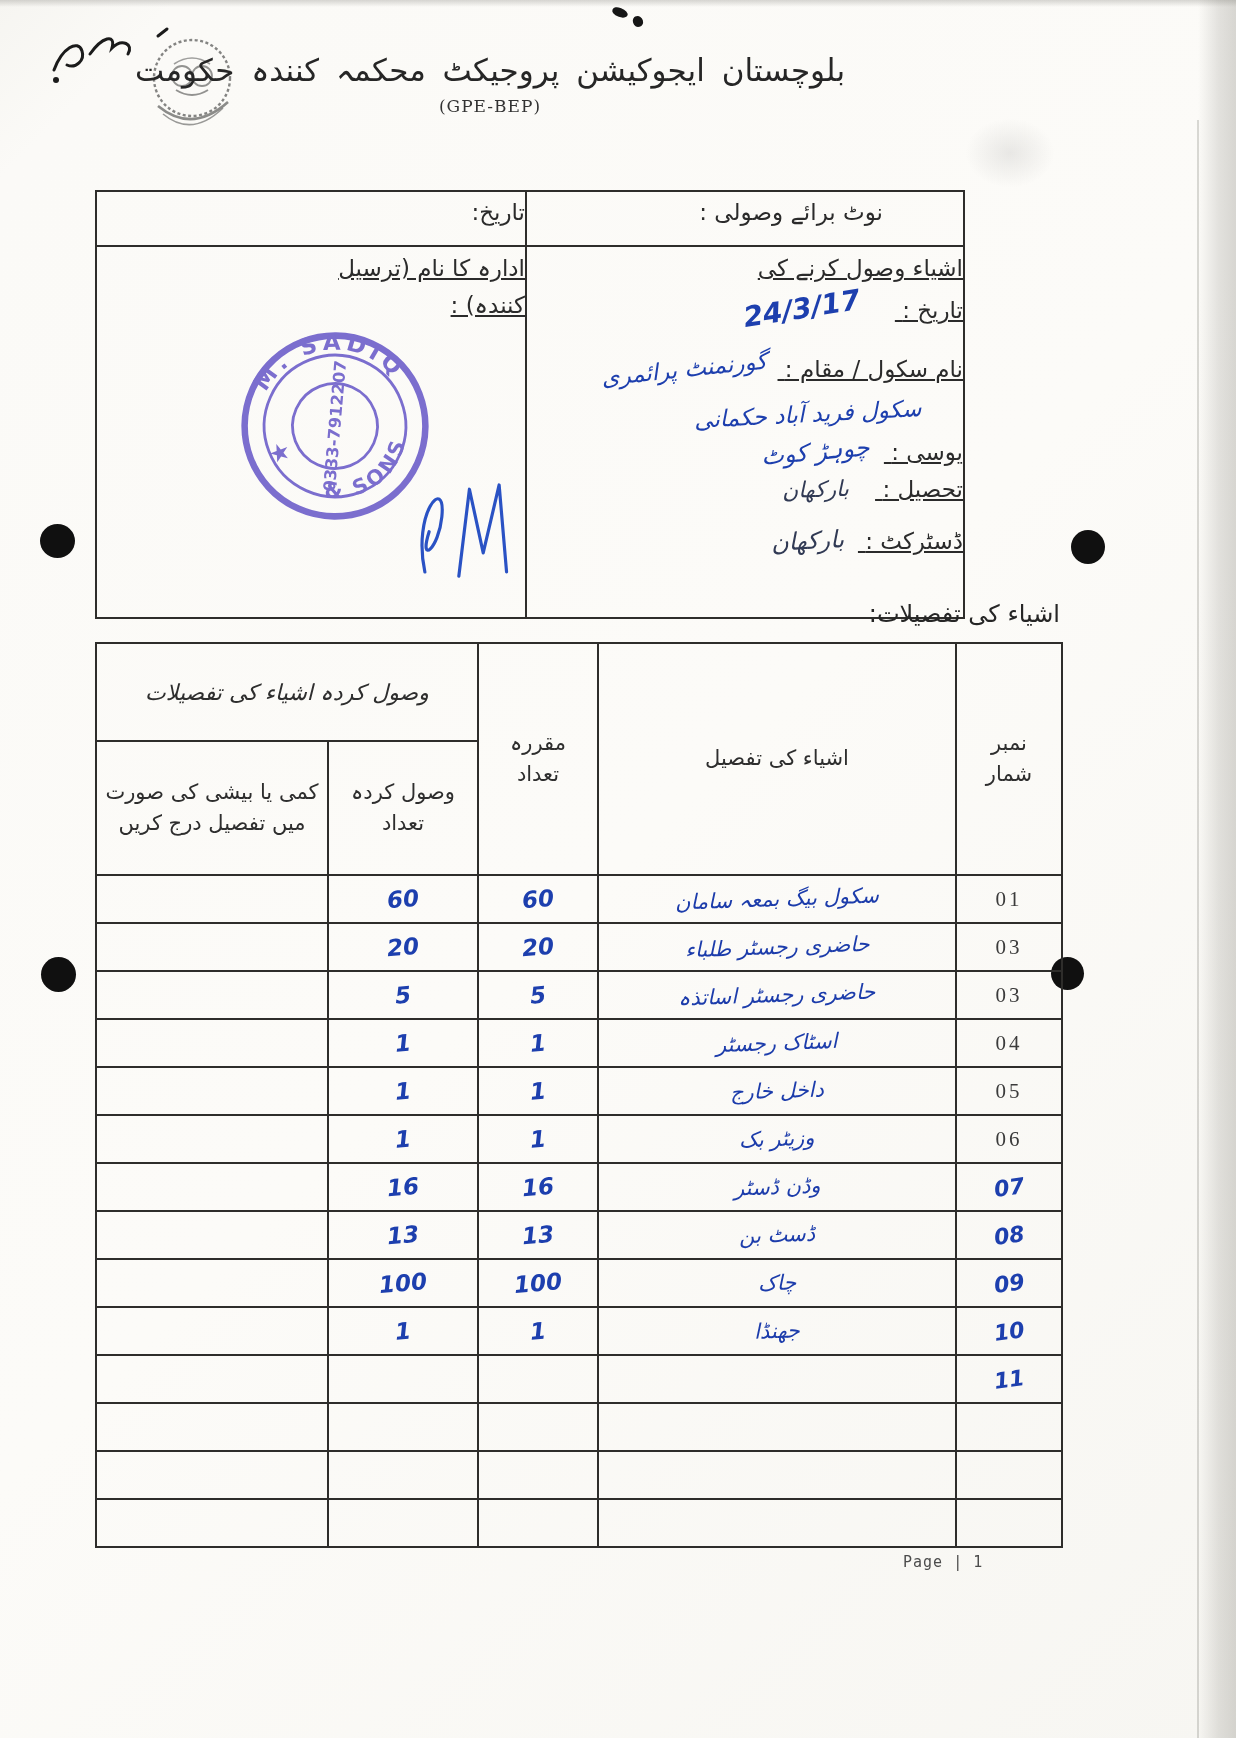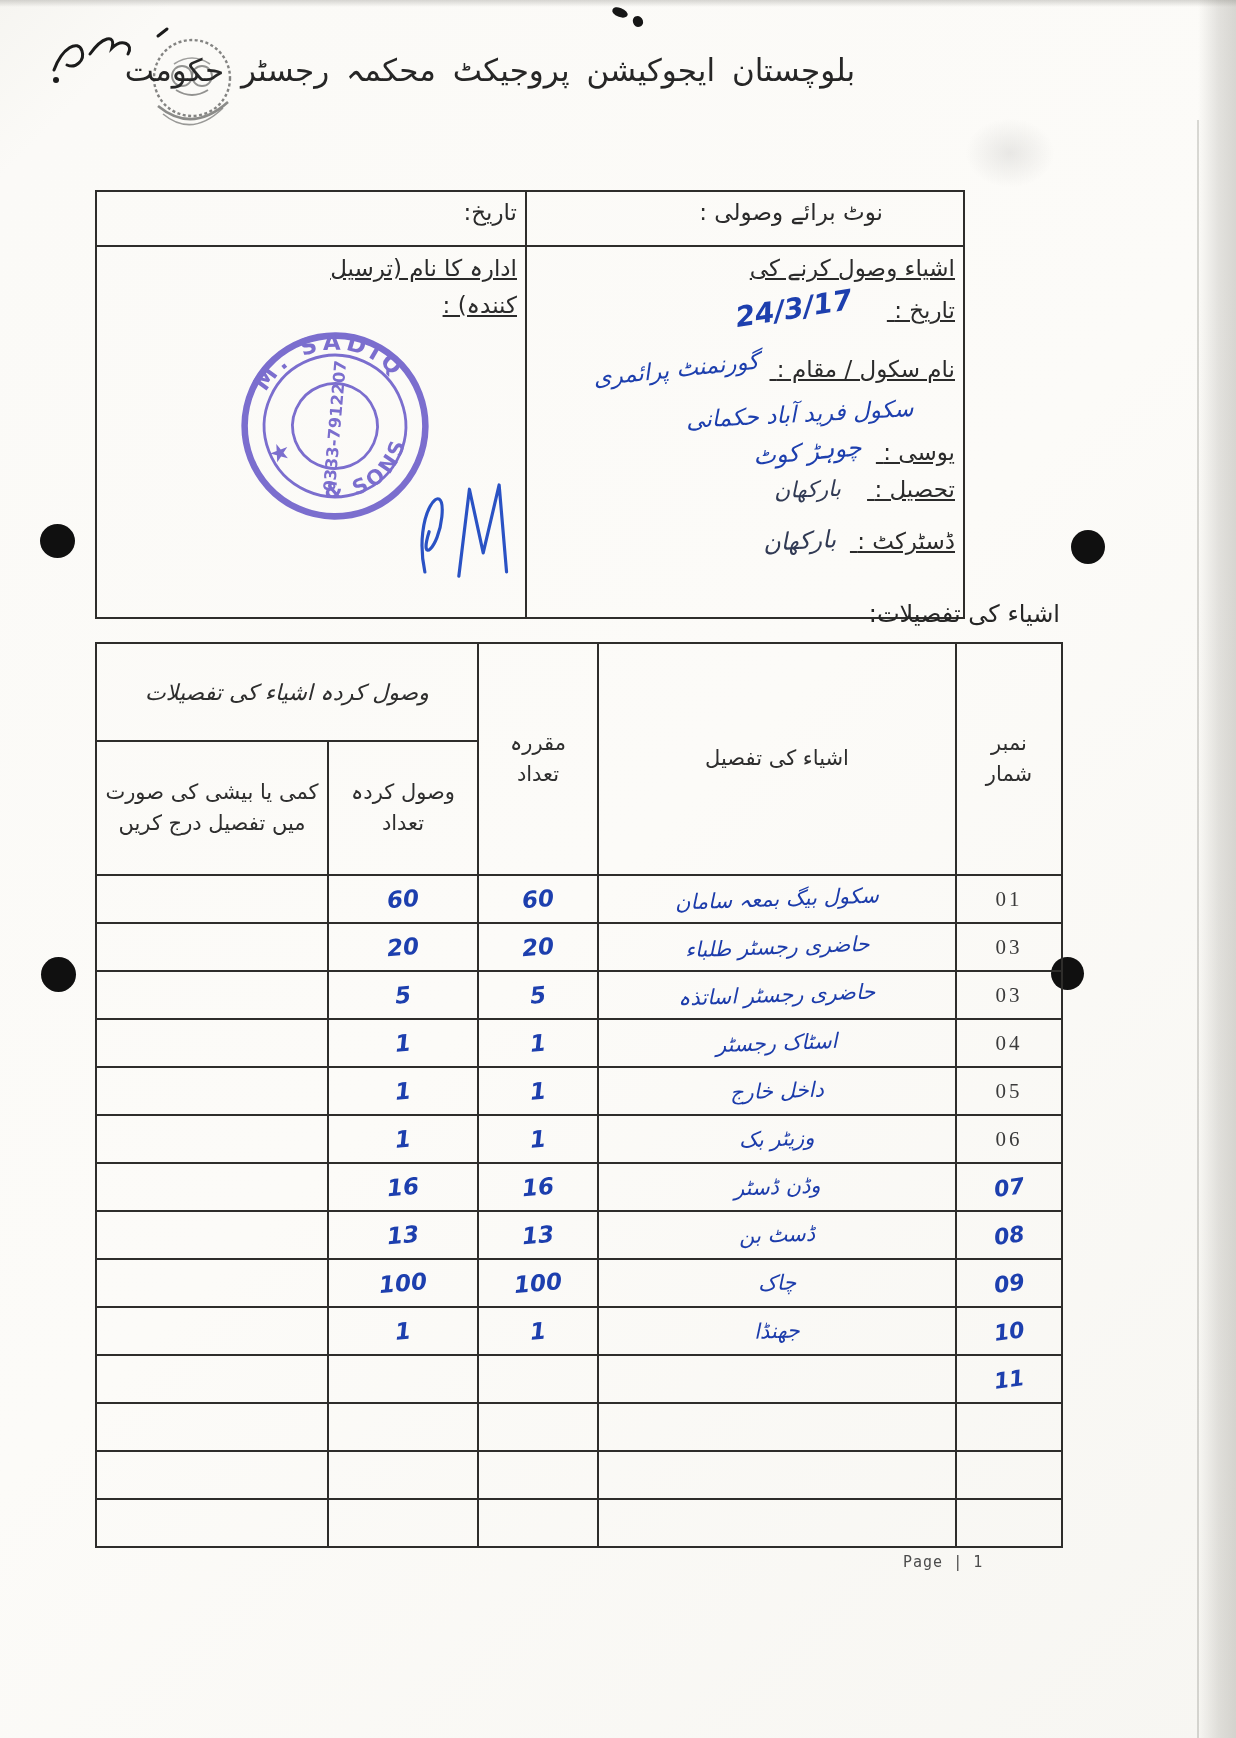--- a/index.html
+++ b/index.html
@@ -29,21 +29,21 @@
   
   .logo{position:absolute;left:146px;top:34px;width:92px;height:104px;}
   .title-wrap{position:absolute;left:30px;top:52px;width:920px;text-align:center;direction:rtl;}
   .title-l1{font-size:31px;word-spacing:7px;letter-spacing:0px;color:#262626;}
   .title-l2{font-size:31px;margin-top:6px;color:#262626;}
   .program-code{font-size:17px;margin-top:8px;font-family:"DejaVu Serif",serif;letter-spacing:1px;color:#333;direction:ltr;}
 
   
   table{border-collapse:collapse;}
   .form-top{position:absolute;left:95px;top:190px;width:868px;direction:rtl;table-layout:fixed;}
-  .form-top td{border:2px solid #2e2d2b;vertical-align:top;padding:6px 8px;font-size:23px;}
+  .form-top td{border:2px solid #2e2d2b;vertical-align:top;padding:6px 0;font-size:23px;}
   .form-top tr.r1 td{height:40px;padding-top:7px;}
   .form-top tr.r2 td{height:358px;text-decoration:underline;}
   .cell-note{padding-right:80px !important;}
   .fl{margin-bottom:6px;line-height:1.35;}
   .hand{font-family:"DejaVu Sans",sans-serif;font-style:italic;color:#1d3fae;display:inline-block;}
   .hand-dark{color:#313a54;}
   .hand-date{font-size:28px;transform:rotate(-9deg);margin:0 34px;font-weight:bold;}
   .hand-school1{font-size:23px;transform:rotate(-6deg);margin-right:10px;}
   .hand-school2{font-size:23px;transform:rotate(-3deg);margin-right:42px;margin-top:8px;}
   .hand-uc{font-size:24px;transform:rotate(-5deg);margin-right:14px;}
@@ -96,21 +96,22 @@
   <svg class="logo" viewBox="0 0 92 104">
     <circle cx="46" cy="44" r="38" fill="none" stroke="#6f6f6d" stroke-width="2.4" stroke-dasharray="3 2.5" opacity="0.85"></circle>
     <circle cx="36" cy="42" r="10" fill="none" stroke="#787876" stroke-width="1.8" opacity="0.8"></circle>
     <circle cx="56" cy="42" r="10" fill="none" stroke="#787876" stroke-width="1.8" opacity="0.8"></circle>
     <path d="M30,56 q16,10 32,0" fill="none" stroke="#787876" stroke-width="1.8" opacity="0.8"></path>
     <path d="M28,30 q18,-12 36,0" fill="none" stroke="#787876" stroke-width="1.6" opacity="0.7"></path>
     <path d="M12,72 Q46,100 82,68" fill="none" stroke="#6f6f6d" stroke-width="2.6" opacity="0.8"></path>
     <path d="M17,80 Q46,104 77,74" fill="none" stroke="#6f6f6d" stroke-width="1.6" opacity="0.7"></path>
   </svg>
   <div class="title-wrap">
-    <div class="title-l1">بلوچستان ایجوکیشن پروجیکٹ محکمہ رجسٹر حکومت</div>
+    <div class="title-l1">بلوچستان ایجوکیشن پروجیکٹ محکمہ کنندہ حکومت</div>
+    <div class="program-code">(GPE-BEP)</div>
   </div>
 
   <table class="form-top">
     <colgroup>
         <col style="width:438px">
         <col style="width:430px">
       </colgroup>
     <tbody>
         <tr class="r1">
       <td class="cell-note">نوٹ برائے وصولی :</td>

